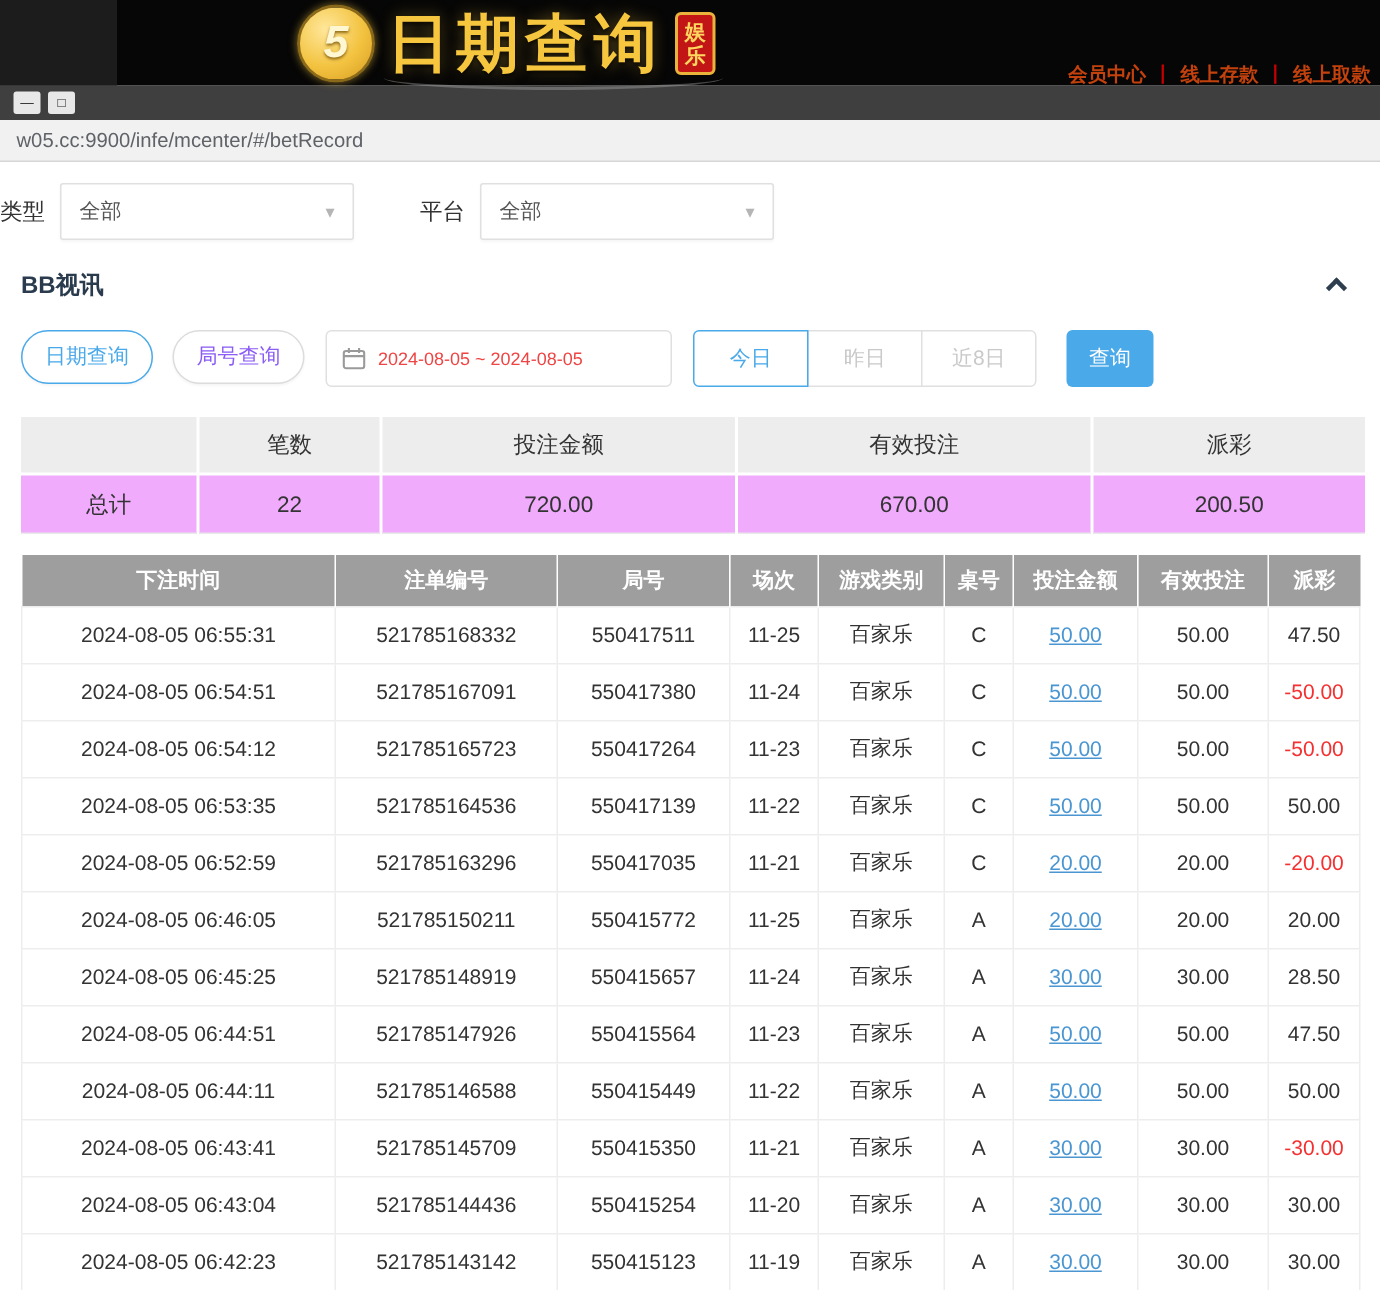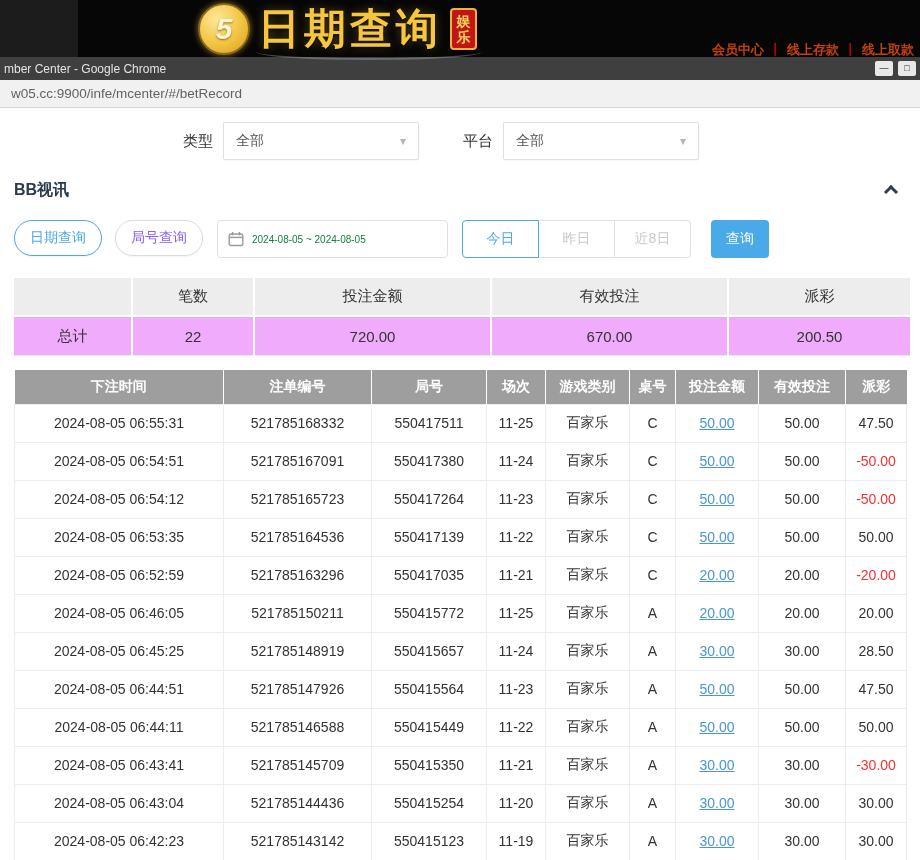--- a/index.html
+++ b/index.html
@@ -27,38 +27,38 @@
   .win-buttons { display:flex; align-items:center; }
   .win-btn { width:18px; height:15px; background:#e8e8e8; border-radius:2px; display:flex; align-items:center; justify-content:center; font-size:9px; color:#222; margin-left:5px; cursor:pointer; line-height:1; }
 
   
   .url-bar { height:28px; background:#f1f1f1; border-bottom:1px solid #d6d6d6; display:flex; align-items:center; padding-left:11px; }
   .url-bar span { font-size:13.5px; color:#5f6368; }
 
   
   .filter-row { display:flex; align-items:center; padding-top:14px; }
   .filter-row .lbl { font-size:15px; color:#333; margin-right:10px; }
-  .lbl-type { margin-left:183px; }
+  .lbl-type { }
   .lbl-platform { margin-left:44px; }
   .select { width:196px; height:38px; border:1px solid #e0e0e0; border-radius:2px; background:#fff; display:flex; align-items:center; justify-content:space-between; padding:0 12px; color:#555; font-size:14px; cursor:pointer; box-shadow:0 1px 2px rgba(0,0,0,.04); }
   .select .chev { color:#b5b5b5; font-size:12px; }
 
   
   .section-head { display:flex; justify-content:space-between; align-items:center; margin-top:18px; padding:0 24px 0 14px; height:24px; }
   .section-title { font-size:16px; font-weight:bold; color:#2b3b4e; }
   .chevron-up { width:10px; height:10px; border-style:solid; border-color:#2f3e4f; border-width:3px 3px 0 0; transform:rotate(-45deg); margin-top:4px; cursor:pointer; }
 
   
   .toolbar { display:flex; align-items:flex-start; margin-top:18px; padding-left:14px; }
   .pill { height:36px; padding:0 15px; border-radius:18px; background:#fff; border:1px solid #dcdcdc; color:#8b5cf6; font-size:14px; cursor:pointer; box-shadow:0 1px 2px rgba(0,0,0,.05); }
   .pill.active { border-color:#4aa9e9; color:#4aa9e9; }
   .pill + .pill { margin-left:13px; }
   .date-input { margin-left:14px; width:231px; height:38px; border:1px solid #e0e0e0; border-radius:4px; background:#fff; display:flex; align-items:center; padding-left:10px; cursor:pointer; }
   .date-input .cal { display:flex; margin-right:8px; }
-  .date-input span.txt { font-size:10px; color:#15803d; }
+  .date-input span.txt { font-size:12px; color:#ef4444; }
   .seg { display:flex; margin-left:14px; }
   .seg-btn { width:77px; height:38px; background:#fff; border:1px solid #e0e0e0; color:#c9c9c9; font-size:14px; margin-left:-1px; cursor:pointer; position:relative; }
   .seg-btn:first-child { border-radius:4px 0 0 4px; margin-left:0; }
   .seg-btn:last-child { border-radius:0 4px 4px 0; }
   .seg-btn.active { border-color:#4aa9e9; color:#4aa9e9; z-index:2; }
   .search-btn { margin-left:20px; width:58px; height:38px; background:#4aa9e9; border:none; border-radius:4px; color:#fff; font-size:14px; cursor:pointer; }
 
   
   .summary { display:grid; grid-template-columns:117px 120px 235px 235px 181px; gap:2px; margin:20px 14px 0 14px; background:#fff; }
   .s-h { background:#ededed; height:37px; display:flex; align-items:center; justify-content:center; font-size:15px; color:#333; }
@@ -89,21 +89,20 @@
         <span>乐</span>
       </div>
     </div>
     <div class="logo-swoosh"></div>
     <div class="top-links">
       <a>会员中心</a><span class="sep">丨</span><a>线上存款</a><span class="sep">丨</span><a>线上取款</a>
     </div>
   </div>
 
   <div class="title-bar">
-    <span class="win-title">mber Center - Google Chrome</span>
     <div class="win-buttons">
       <div class="win-btn">
           <span>—</span>
         </div>
       <div class="win-btn">
           <span>□</span>
         </div>
     </div>
   </div>
 

